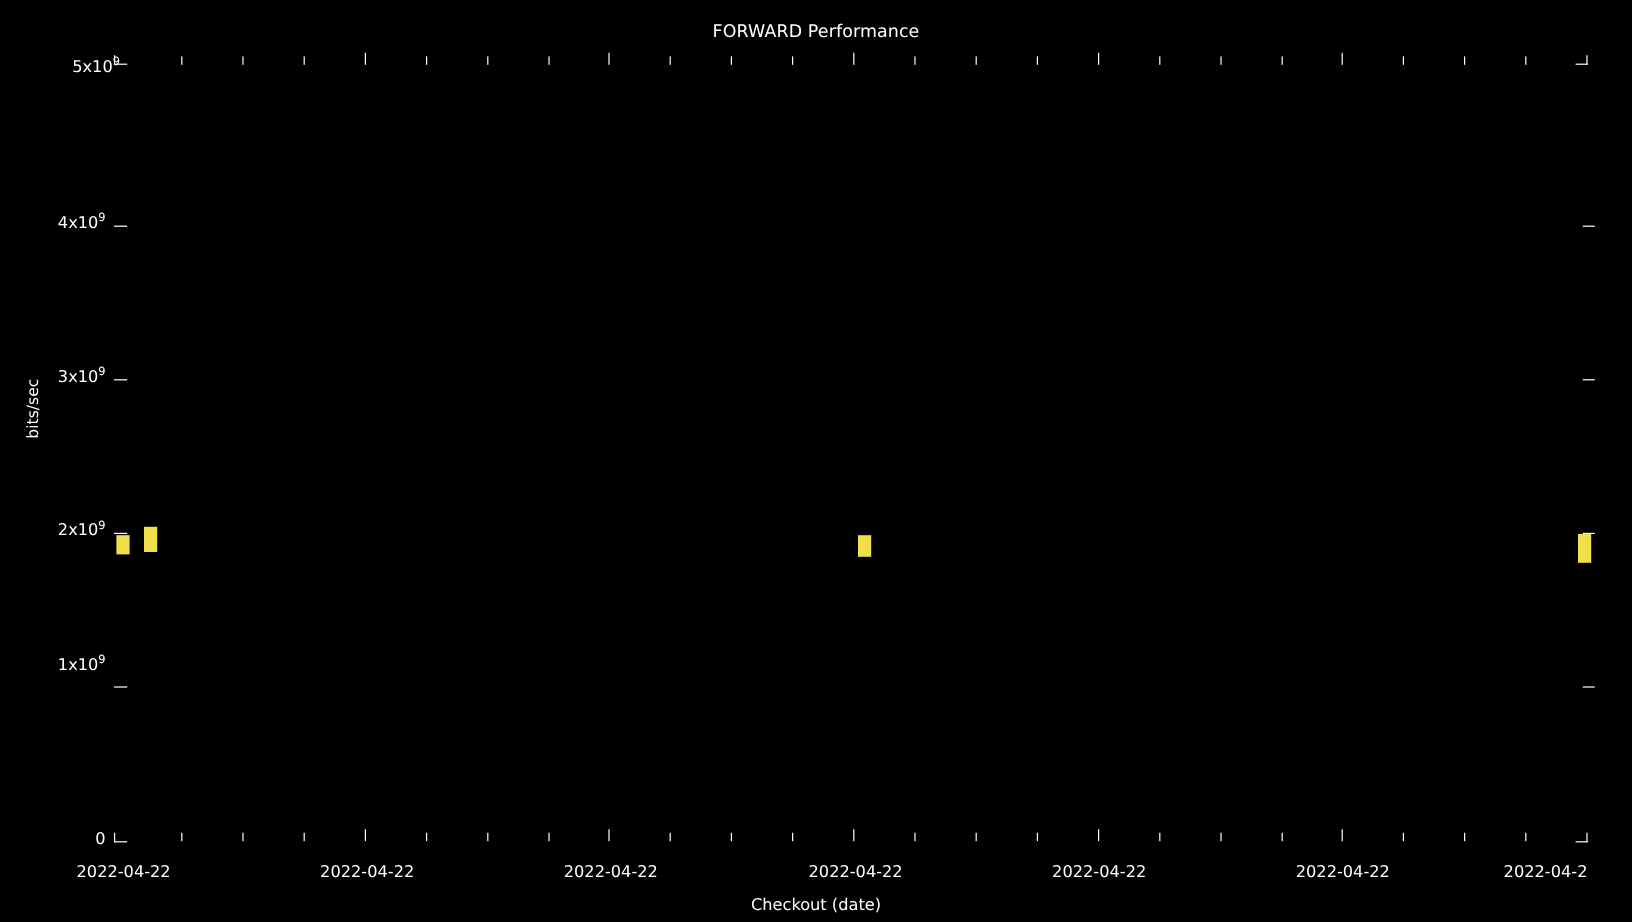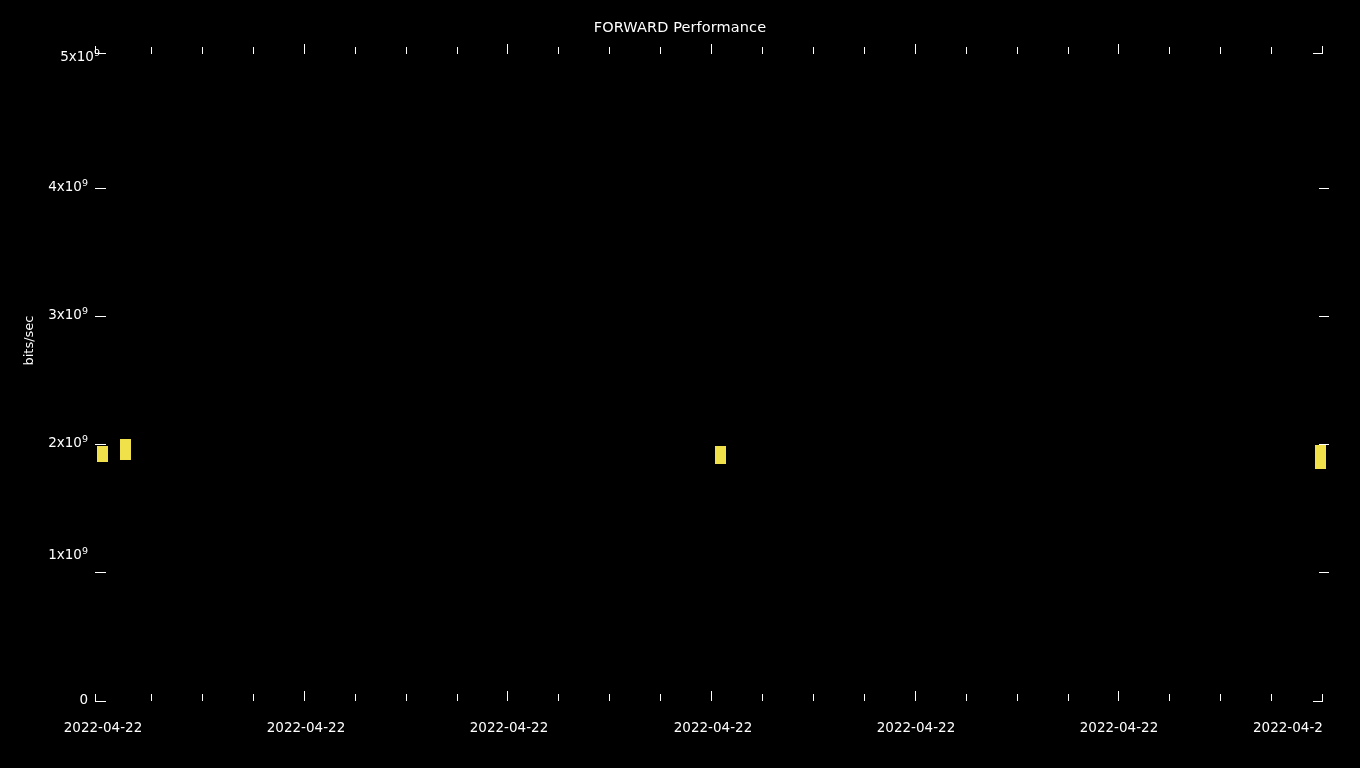--- a/index.html
+++ b/index.html
@@ -86,20 +86,21 @@
 </style>
 </head>
 <body style="background: rgb(0, 0, 0); color: rgb(255, 255, 255);">
 
 <div id="page" style="background: rgb(0, 0, 0);">
 
   <div class="chart-title">FORWARD Performance</div>
 
   <div class="ylabel-title">bits/sec</div>
 
+  <div class="xlabel-title">Checkout (date)</div>
 
   <div class="ytick-label" style="left:0px; top:693px; width:88px;">
     <span>0</span><sup></sup>
   </div>
   <div class="ytick-label" style="left:0px; top:548px; width:88px;">
     <span>1x10</span><sup>9</sup>
   </div>
   <div class="ytick-label" style="left:0px; top:436px; width:88px;">
     <span>2x10</span><sup>9</sup>
   </div>

